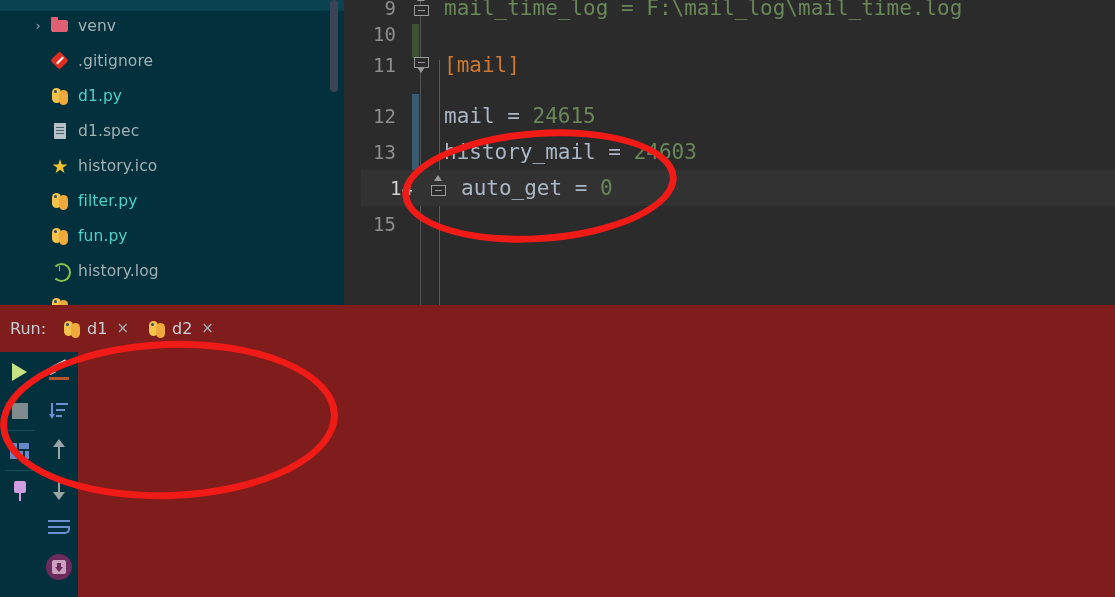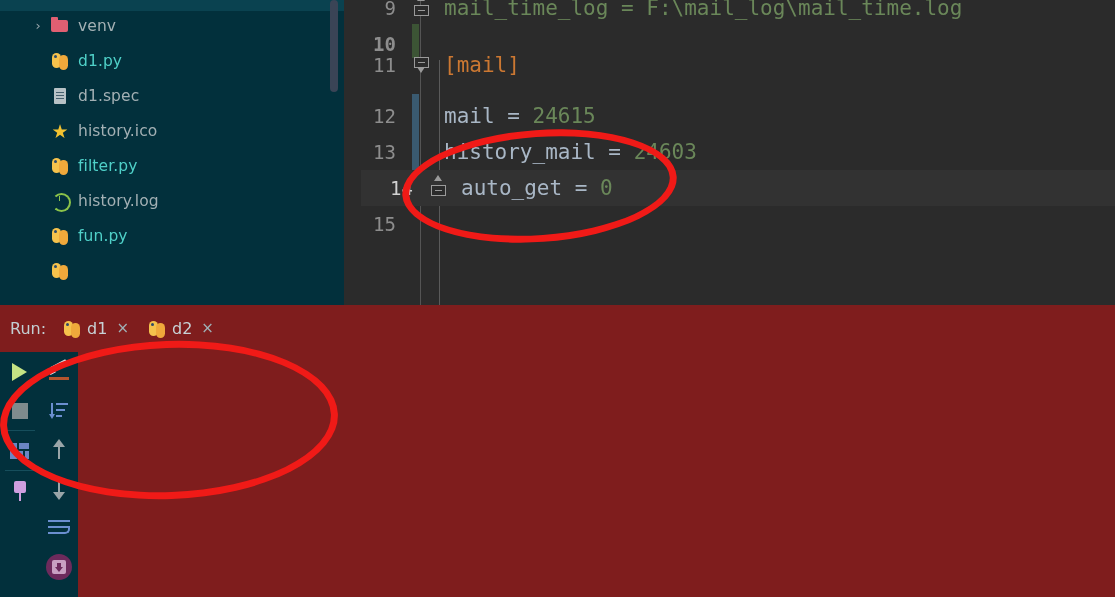--- a/index.html
+++ b/index.html
@@ -232,20 +232,24 @@
     <div class="tree">
       <div class="tree-row sel" style="position:absolute;left:0;top:-24px;width:344px;"></div>
 
       <div style="position:absolute;left:0;top:8px;width:344px;">
         <div class="tree-row indent-1">
           <span class="chev">›</span>
           <span class="tree-ico ico-folder"></span>
           <span class="tree-label lbl-dim">venv</span>
         </div>
 
+        <div class="tree-row indent-2">
+          <span class="tree-ico ico-git"></span>
+          <span class="tree-label lbl-dim">.gitignore</span>
+        </div>
 
         <div class="tree-row indent-2">
           <span class="tree-ico ico-py">
               <span class="p1"></span>
               <span class="p2"></span>
               <span class="d1"></span>
             </span>
           <span class="tree-label lbl-py">d1.py</span>
         </div>
 
@@ -262,31 +266,31 @@
         <div class="tree-row indent-2">
           <span class="tree-ico ico-py">
               <span class="p1"></span>
               <span class="p2"></span>
               <span class="d1"></span>
             </span>
           <span class="tree-label lbl-py">filter.py</span>
         </div>
 
         <div class="tree-row indent-2">
-          <span class="tree-ico ico-hist"></span>
-          <span class="tree-label lbl-dim">history.log</span>
-        </div>
-
-        <div class="tree-row indent-2">
           <span class="tree-ico ico-py">
               <span class="p1"></span>
               <span class="p2"></span>
               <span class="d1"></span>
             </span>
           <span class="tree-label lbl-py">fun.py</span>
+        </div>
+
+        <div class="tree-row indent-2">
+          <span class="tree-ico ico-hist"></span>
+          <span class="tree-label lbl-dim">history.log</span>
         </div>
 
         <div class="tree-row indent-2">
           <span class="tree-ico ico-py">
               <span class="p1"></span>
               <span class="p2"></span>
               <span class="d1"></span>
             </span>
         </div>
       </div>
@@ -302,21 +306,21 @@
 
       <div class="code-line" style="position:absolute;top:-10px;left:0;width:771px;">
         <span class="ln">9</span>
         <span class="fold up" style="top:10px;">
             <span class="box"></span>
             <span class="tip"></span>
           </span>
         <span class="code-text t-val">mail_time_log = F:\mail_log\mail_time.log</span>
       </div>
 
-      <div class="code-line" style="position:absolute;top:26px;left:0;width:771px;font-weight:bold;">
+      <div class="code-line" style="position:absolute;top:16px;left:0;width:771px;">
         <span class="ln">10</span>
         <span class="code-text"></span>
       </div>
 
       <div class="code-line" style="position:absolute;top:47px;left:0;width:869px;">
         <span class="ln">11</span>
         <span class="fold down" style="top:10px;">
             <span class="box"></span>
             <span class="tip"></span>
           </span>

